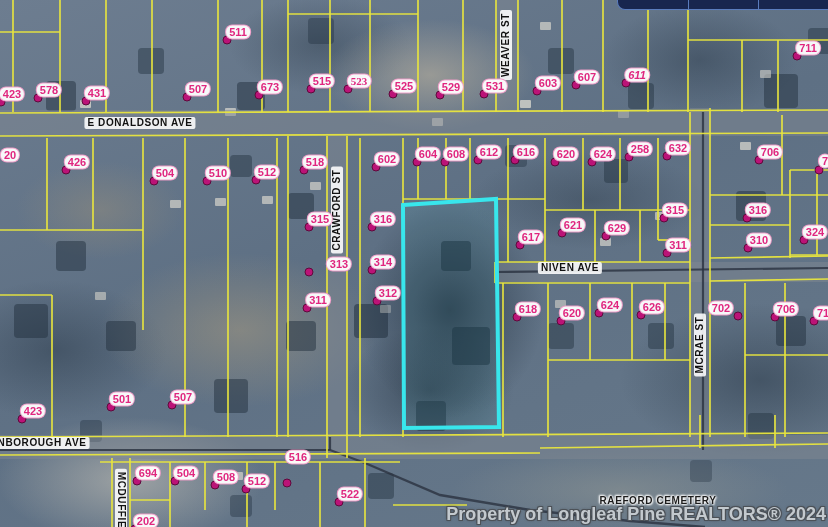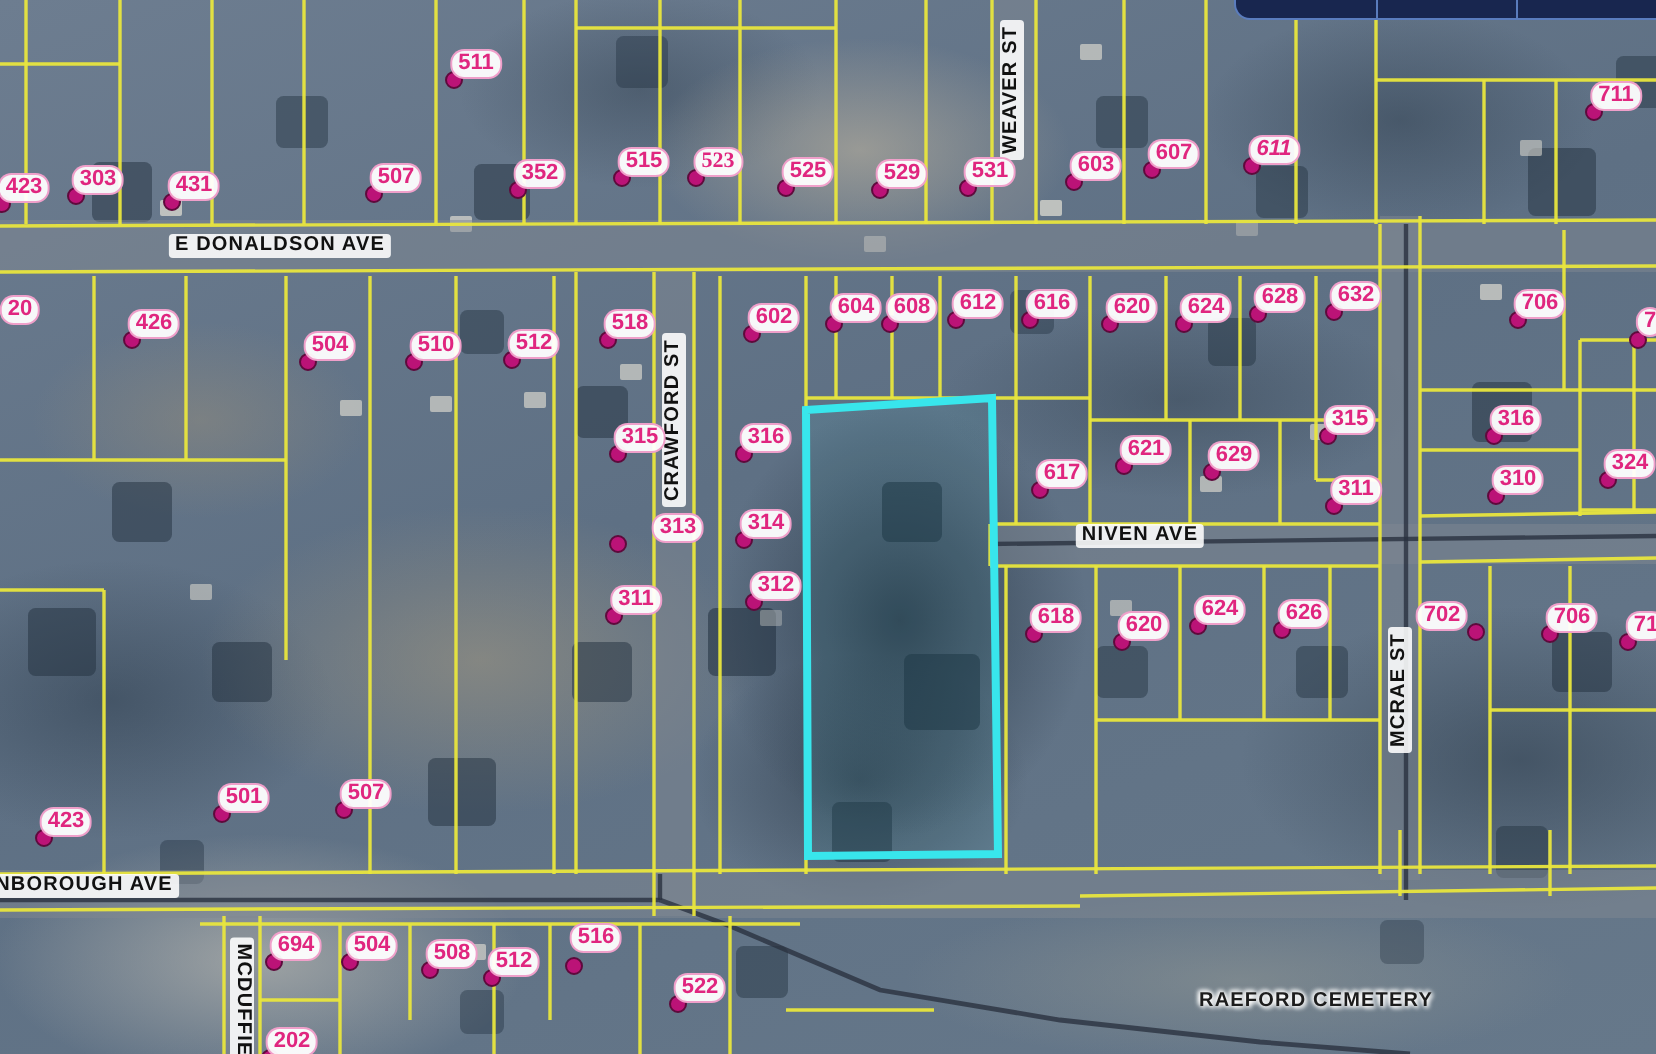--- a/index.html
+++ b/index.html
@@ -193,29 +193,29 @@
         <line x1="700" y1="415" x2="700" y2="448" stroke="#e9e63e" stroke-width="1.7" opacity="0.95"></line>
       </g>
     <g id="g-hl">
         <polygon points="403,205 496,199 499,427 404,428" fill="rgba(56,230,236,0.06)" stroke="#38e6ec" stroke-width="4"></polygon>
       </g>
   </svg>
   <div id="labels">
       <span class="pdot" style="left: 1px; top: 102px;"></span>
       <div class="plabel" style="left: 12px; top: 94px;">423</div>
       <span class="pdot" style="left: 38px; top: 98px;"></span>
-      <div class="plabel" style="left: 49px; top: 90px;">303</div>
+      <div class="plabel" style="left: 49px; top: 90px;">578</div>
       <span class="pdot" style="left: 86px; top: 101px;"></span>
       <div class="plabel" style="left: 97px; top: 93px;">431</div>
       <span class="pdot" style="left: 187px; top: 97px;"></span>
       <div class="plabel" style="left: 198px; top: 89px;">507</div>
       <span class="pdot" style="left: 227px; top: 40px;"></span>
       <div class="plabel" style="left: 238px; top: 32px;">511</div>
       <span class="pdot" style="left: 259px; top: 95px;"></span>
-      <div class="plabel" style="left: 270px; top: 87px;">352</div>
+      <div class="plabel" style="left: 270px; top: 87px;">673</div>
       <span class="pdot" style="left: 311px; top: 89px;"></span>
       <div class="plabel" style="left: 322px; top: 81px;">515</div>
       <span class="pdot" style="left: 348px; top: 89px;"></span>
       <div class="plabel" style="left: 359px; top: 81px; font-family: Liberation Serif, serif;">523</div>
       <span class="pdot" style="left: 393px; top: 94px;"></span>
       <div class="plabel" style="left: 404px; top: 86px;">525</div>
       <span class="pdot" style="left: 440px; top: 95px;"></span>
       <div class="plabel" style="left: 451px; top: 87px;">529</div>
       <span class="pdot" style="left: 484px; top: 94px;"></span>
       <div class="plabel" style="left: 495px; top: 86px;">531</div>
@@ -246,21 +246,21 @@
       <div class="plabel" style="left: 456px; top: 154px;">608</div>
       <span class="pdot" style="left: 478px; top: 160px;"></span>
       <div class="plabel" style="left: 489px; top: 152px;">612</div>
       <span class="pdot" style="left: 515px; top: 160px;"></span>
       <div class="plabel" style="left: 526px; top: 152px;">616</div>
       <span class="pdot" style="left: 555px; top: 162px;"></span>
       <div class="plabel" style="left: 566px; top: 154px;">620</div>
       <span class="pdot" style="left: 592px; top: 162px;"></span>
       <div class="plabel" style="left: 603px; top: 154px;">624</div>
       <span class="pdot" style="left: 629px; top: 157px;"></span>
-      <div class="plabel" style="left: 640px; top: 149px;">628</div>
+      <div class="plabel" style="left: 640px; top: 149px;">258</div>
       <span class="pdot" style="left: 667px; top: 156px;"></span>
       <div class="plabel" style="left: 678px; top: 148px;">632</div>
       <span class="pdot" style="left: 759px; top: 160px;"></span>
       <div class="plabel" style="left: 770px; top: 152px;">706</div>
       <span class="pdot" style="left: 819px; top: 170px;"></span>
       <div class="plabel" style="left: 825px; top: 161px;">7</div>
       <span class="pdot" style="left: 309px; top: 227px;"></span>
       <div class="plabel" style="left: 320px; top: 219px;">315</div>
       <span class="pdot" style="left: 372px; top: 227px;"></span>
       <div class="plabel" style="left: 383px; top: 219px;">316</div>
@@ -310,32 +310,33 @@
       <div class="plabel" style="left: 183px; top: 397px;">507</div>
       <span class="pdot" style="left: 137px; top: 481px;"></span>
       <div class="plabel" style="left: 148px; top: 473px;">694</div>
       <span class="pdot" style="left: 175px; top: 481px;"></span>
       <div class="plabel" style="left: 186px; top: 473px;">504</div>
       <span class="pdot" style="left: 215px; top: 485px;"></span>
       <div class="plabel" style="left: 226px; top: 477px;">508</div>
       <span class="pdot" style="left: 246px; top: 489px;"></span>
       <div class="plabel" style="left: 257px; top: 481px;">512</div>
       <span class="pdot" style="left: 287px; top: 483px;"></span>
-      <div class="plabel" style="left: 298px; top: 469px;">516</div>
+      <div class="plabel" style="left: 298px; top: 457px;">516</div>
       <span class="pdot" style="left: 339px; top: 502px;"></span>
       <div class="plabel" style="left: 350px; top: 494px;">522</div>
       <span class="pdot" style="left: 135px; top: 529px;"></span>
       <div class="plabel" style="left: 146px; top: 521px;">202</div>
       <div class="slabel" style="left: 140px; top: 123px;">E DONALDSON AVE</div>
       <div class="slabel rotm90" style="left: 506px; top: 45px;">WEAVER ST</div>
       <div class="slabel rotm90" style="left: 337px; top: 210px;">CRAWFORD ST</div>
       <div class="slabel" style="left: 570px; top: 268px;">NIVEN AVE</div>
       <div class="slabel rotm90" style="left: 700px; top: 345px;">MCRAE ST</div>
       <div class="slabel" style="left: 42px; top: 443px;">NBOROUGH AVE</div>
       <div class="slabel rot90" style="left: 121px; top: 500px;">MCDUFFIE</div>
       <div class="slabel halo" style="left: 658px; top: 501px;">RAEFORD CEMETERY</div>
     </div>
   <div class="topbar">
     <span></span>
     <span></span>
     <span></span>
   </div>
+  <div class="watermark">Property of Longleaf Pine REALTORS® 2024</div>
 </div>
 
 </body></html>

